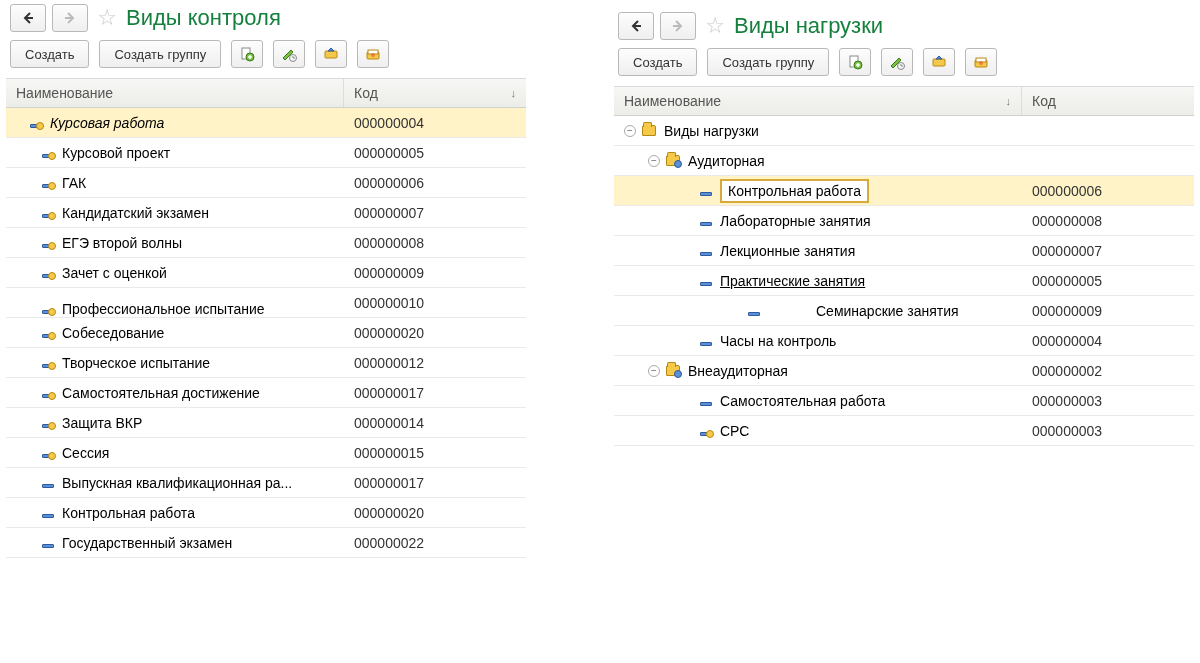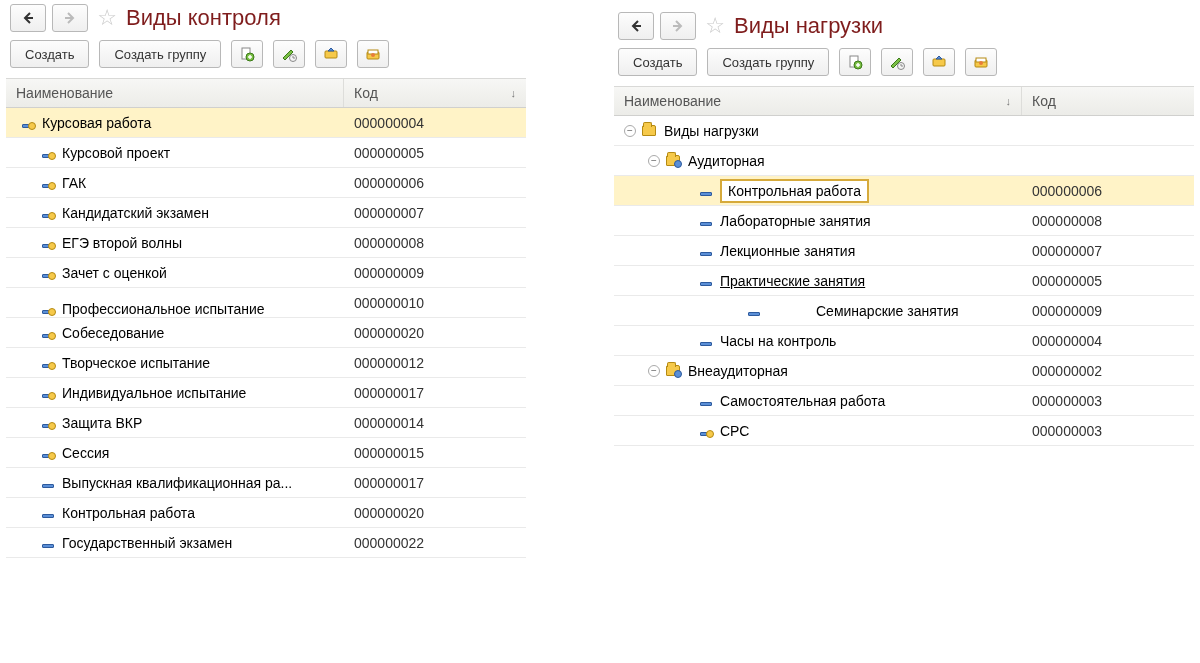--- a/index.html
+++ b/index.html
@@ -40,21 +40,21 @@
     cursor: pointer;
   }
   .nav-btn.disabled { color:#b0b0b0; }
   .star {
     width: 26px; height: 26px;
     color: #c9c9c9; font-size: 22px;
     display:inline-flex;align-items:center;justify-content:center;
   }
   .title {
     font-size: 22px;
-    color: #7f1d1d;
+    color: #15803d;
   }
   .toolbar {
     display:flex; gap:10px; padding: 2px 4px 10px 4px;
     align-items: center;
   }
   .btn {
     height: 28px;
     padding: 0 14px;
     border: 1px solid #b8b8b8;
     border-radius: 3px;
@@ -224,21 +224,21 @@
     <div class="hdr-cell" id="left-hdr-name" style="width: 338px;">
       <span>Наименование</span>
     </div>
     <div class="hdr-cell" style="flex:1;border-right:none;">
       <span>Код</span>
       <span class="sort-arrow">↓</span>
     </div>
   </div>
   <div class="grid-body" id="left-grid-body">
       <div class="row selected">
-        <div class="cell cell-name" style="width:338px;padding-left:16px;">
+        <div class="cell cell-name" style="width:338px;padding-left:24px;font-style:italic;">
           <span class="row-icon"><span class="item-icon dotted"></span></span>
           <span>Курсовая работа</span>
         </div>
         <div class="cell cell-code">000000004</div>
       </div>
       <div class="row">
         <div class="cell cell-name" style="width:338px;padding-left:36px;">
           <span class="row-icon"><span class="item-icon dotted"></span></span>
           <span>Курсовой проект</span>
         </div>
@@ -289,21 +289,21 @@
       <div class="row">
         <div class="cell cell-name" style="width:338px;padding-left:36px;">
           <span class="row-icon"><span class="item-icon dotted"></span></span>
           <span>Творческое испытание</span>
         </div>
         <div class="cell cell-code">000000012</div>
       </div>
       <div class="row">
         <div class="cell cell-name" style="width:338px;padding-left:36px;">
           <span class="row-icon"><span class="item-icon dotted"></span></span>
-          <span>Индивидуальное испытание</span>
+          <span>Самостоятельная достижение</span>
         </div>
         <div class="cell cell-code">000000017</div>
       </div>
       <div class="row">
         <div class="cell cell-name" style="width:338px;padding-left:36px;">
           <span class="row-icon"><span class="item-icon dotted"></span></span>
           <span>Защита ВКР</span>
         </div>
         <div class="cell cell-code">000000014</div>
       </div>

